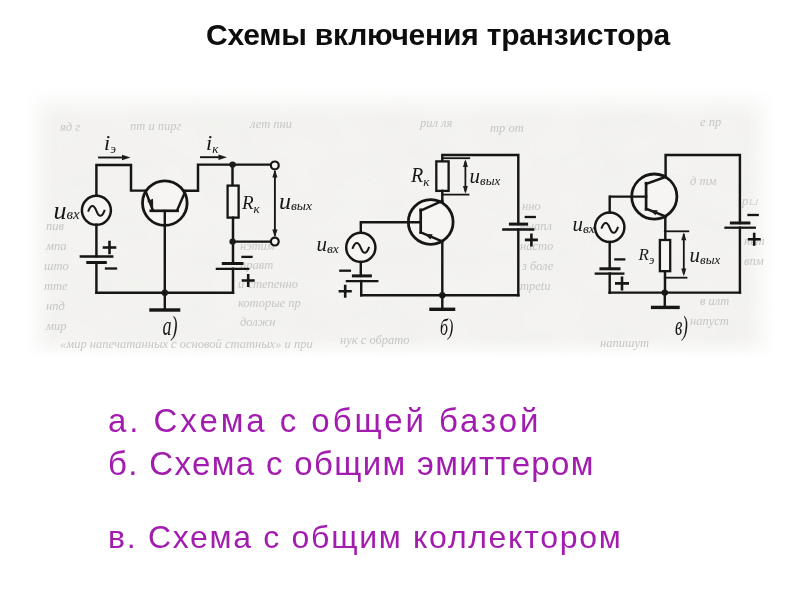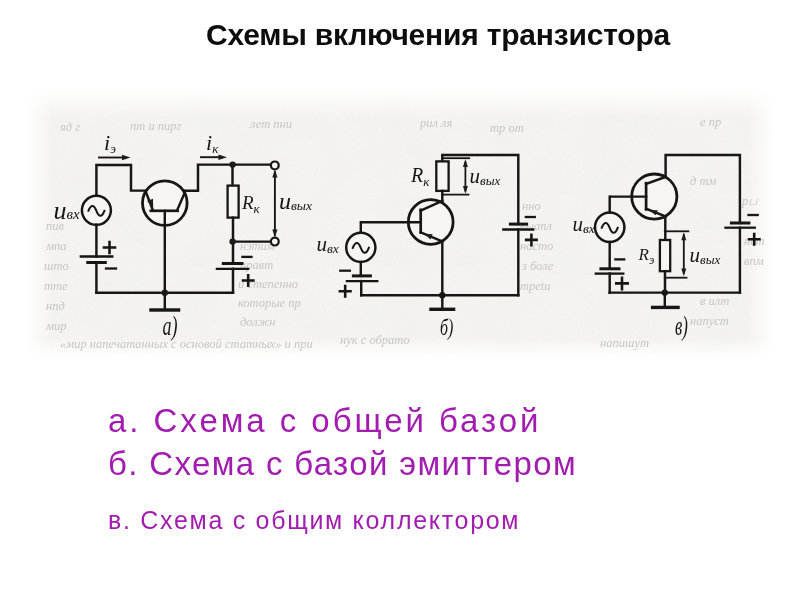--- a/index.html
+++ b/index.html
@@ -1,21 +1,21 @@
 <!DOCTYPE html>
 <html><head>
 <meta charset="utf-8">
 <style>
   html,body{margin:0;padding:0;background:#ffffff;width:800px;height:600px;overflow:hidden}
   body{position:relative;font-family:"Liberation Sans",sans-serif}
   .title{position:absolute;left:206px;top:20px;font-size:30px;font-weight:bold;letter-spacing:-0.2px;color:#0d0d0d;line-height:1;white-space:nowrap}
   .cap{position:absolute;left:108px;color:#a21caf;line-height:1;white-space:nowrap}
   #c1{top:404px;font-size:33px;letter-spacing:2.95px}
   #c2{top:446.5px;font-size:33px;letter-spacing:1.35px}
-  #c3{top:508px;font-size:25px;letter-spacing:1.7px}
+  #c3{top:521px;font-size:32px;letter-spacing:1.7px}
 </style>
 </head>
 <body>
 <div class="title">Схемы включения транзистора</div>
 <svg width="800" height="600" viewBox="0 0 800 600" style="position:absolute;left:0;top:0">
   <defs>
     <filter id="grain" x="0" y="0" width="100%" height="100%">
       <feTurbulence type="fractalNoise" baseFrequency="0.55" numOctaves="3" seed="11" stitchTiles="stitch" result="t"></feTurbulence>
       <feColorMatrix in="t" type="matrix" values="0 0 0 0 0.80  0 0 0 0 0.80  0 0 0 0 0.78  0 0 0 0.42 0"></feColorMatrix>
     </filter>
@@ -241,14 +241,14 @@
     <text x="316.5" y="250.5" font-size="21">u<tspan font-size="13.5" dy="2">вх</tspan></text>
     <text transform="translate(440,334.5) scale(0.8,1.15)" font-size="20">б)</text>
 
     <text x="638.5" y="260" font-size="17">R<tspan font-size="12" dy="3.5">э</tspan></text>
     <text x="689.5" y="262" font-size="21">u<tspan font-size="13" dy="2">вых</tspan></text>
     <text x="572.5" y="231" font-size="21">u<tspan font-size="13.5" dy="2">вх</tspan></text>
     <text transform="translate(675,335) scale(0.8,1.3)" font-size="21">в)</text>
   </g>
 </svg>
 <div class="cap" id="c1">а. Схема с общей базой</div>
-<div class="cap" id="c2">б. Схема с базой эмиттером</div>
+<div class="cap" id="c2">б. Схема с общим эмиттером</div>
 <div class="cap" id="c3">в. Схема с общим коллектором</div>
 
 </body></html>

